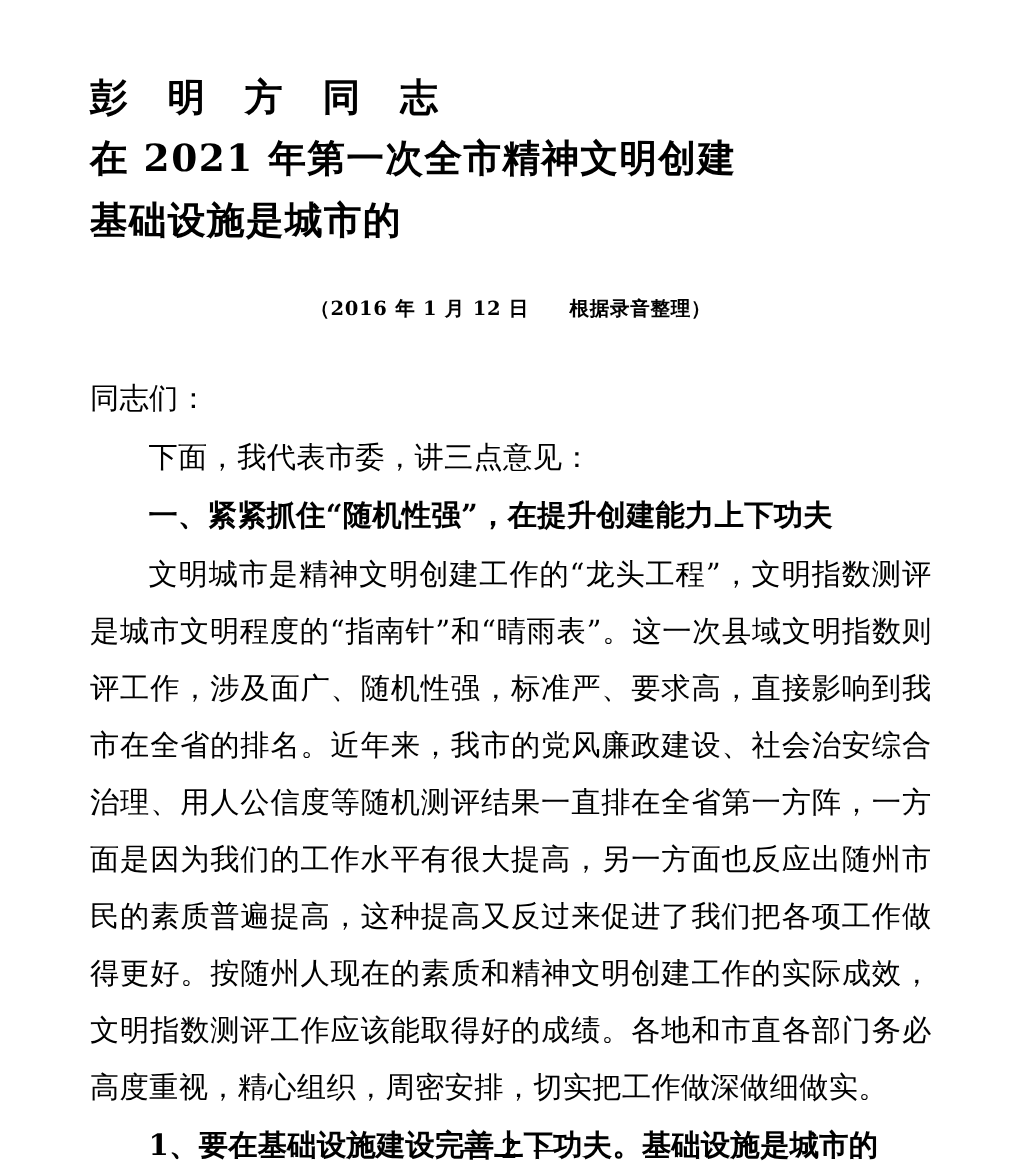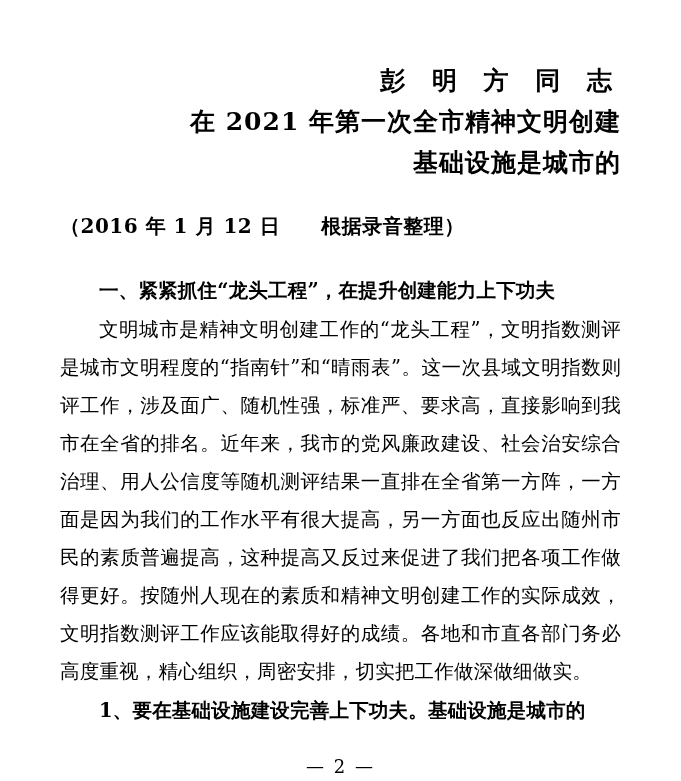--- a/index.html
+++ b/index.html
@@ -16,36 +16,37 @@
     position: relative;
   }
   .page {
     width: 681px;
     height: 781px;
     box-sizing: border-box;
     padding: 26px 60px 0 60px;
     position: relative;
   }
   .title-block {
-    text-align: right;
-    margin-top: 34px;
+    text-align: left;
+    margin-top: 18px;
   }
   .title-line {
     font-family: "DejaVu Serif", "Liberation Serif", serif;
     font-weight: bold;
     font-size: 25px;
     line-height: 41px;
     letter-spacing: 1px;
   }
   .title-line.l1 {
     letter-spacing: 9px;
   }
   .subtitle {
+    text-align: center;
     font-weight: bold;
-    font-size: 20px;
+    font-size: 13px;
     margin-top: 30px;
     letter-spacing: 0.5px;
   }
   .body-block {
     margin-top: 32px;
   }
   p.para {
     margin: 0 0 1px 0;
     font-size: 19.5px;
     line-height: 38px;
@@ -79,21 +80,23 @@
 
   <div class="title-block">
     <div class="title-line l1">彭 明 方 同 志</div>
     <div class="title-line l2">在 2021 年第一次全市精神文明创建</div>
     <div class="title-line l3">基础设施是城市的</div>
   </div>
 
   <div class="subtitle">（2016 年 1 月 12 日　　根据录音整理）</div>
 
   <div class="body-block">
-    <p class="para indent bold">一、紧紧抓住“龙头工程”，在提升创建能力上下功夫</p>
+    <p class="para">同志们：</p>
+    <p class="para indent">下面，我代表市委，讲三点意见：</p>
+    <p class="para indent bold">一、紧紧抓住“随机性强”，在提升创建能力上下功夫</p>
     <p class="para indent">文明城市是精神文明创建工作的“龙头工程”，文明指数测评是城市文明程度的“指南针”和“晴雨表”。这一次县域文明指数则评工作，涉及面广、随机性强，标准严、要求高，直接影响到我市在全省的排名。近年来，我市的党风廉政建设、社会治安综合治理、用人公信度等随机测评结果一直排在全省第一方阵，一方面是因为我们的工作水平有很大提高，另一方面也反应出随州市民的素质普遍提高，这种提高又反过来促进了我们把各项工作做得更好。按随州人现在的素质和精神文明创建工作的实际成效，文明指数测评工作应该能取得好的成绩。各地和市直各部门务必高度重视，精心组织，周密安排，切实把工作做深做细做实。</p>
     <p class="para indent bold">1、要在基础设施建设完善上下功夫。基础设施是城市的</p>
   </div>
 
   <div class="footer">
     <span class="pagenum">— 2 —</span>
   </div>
 
 </div>
 

